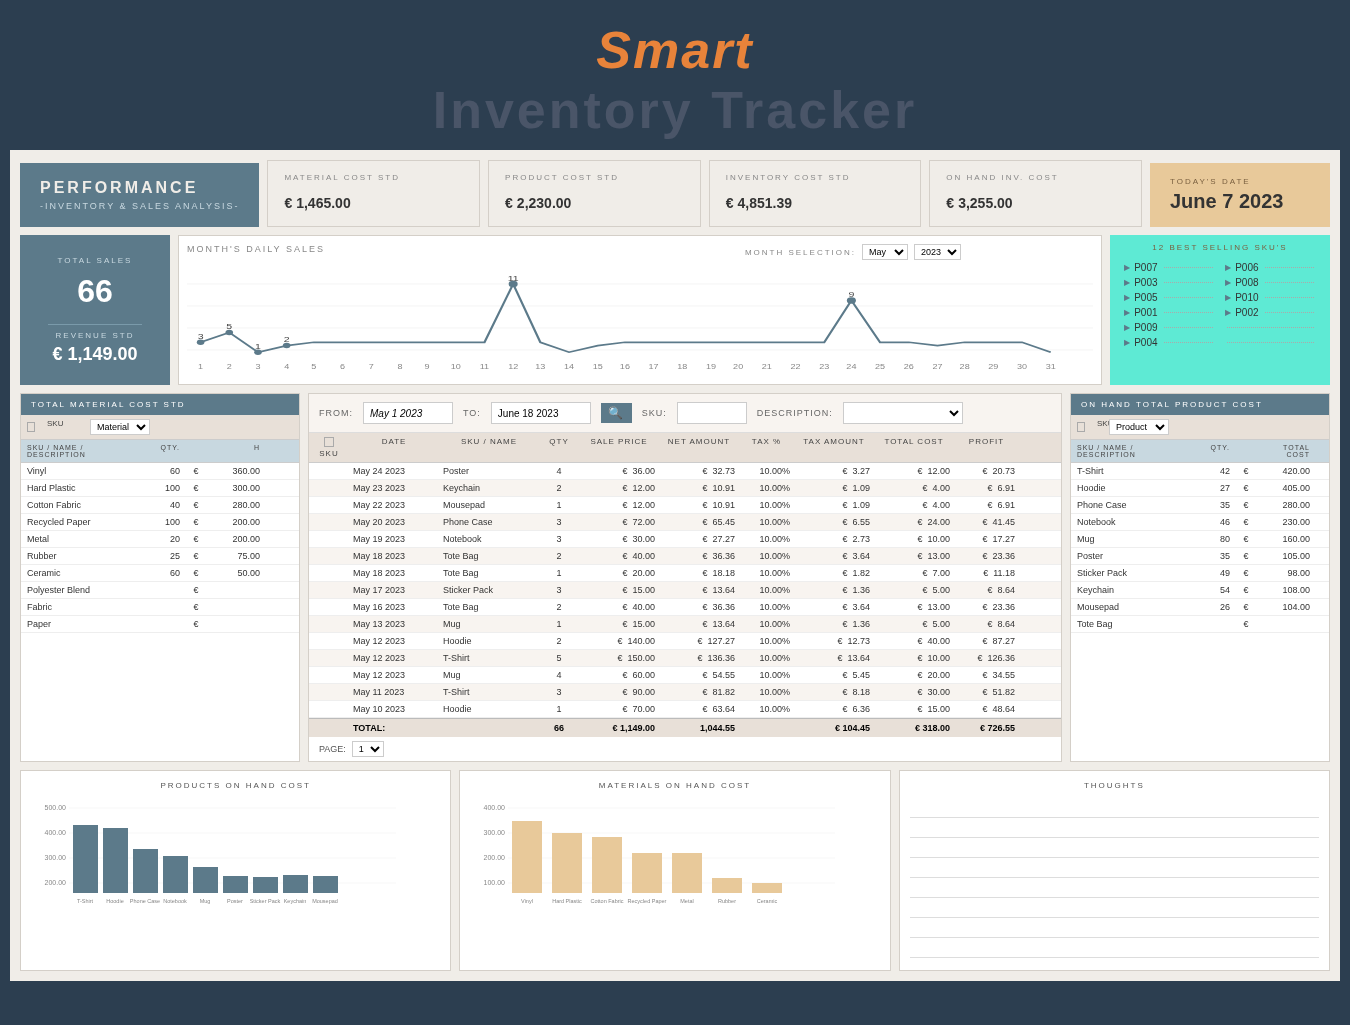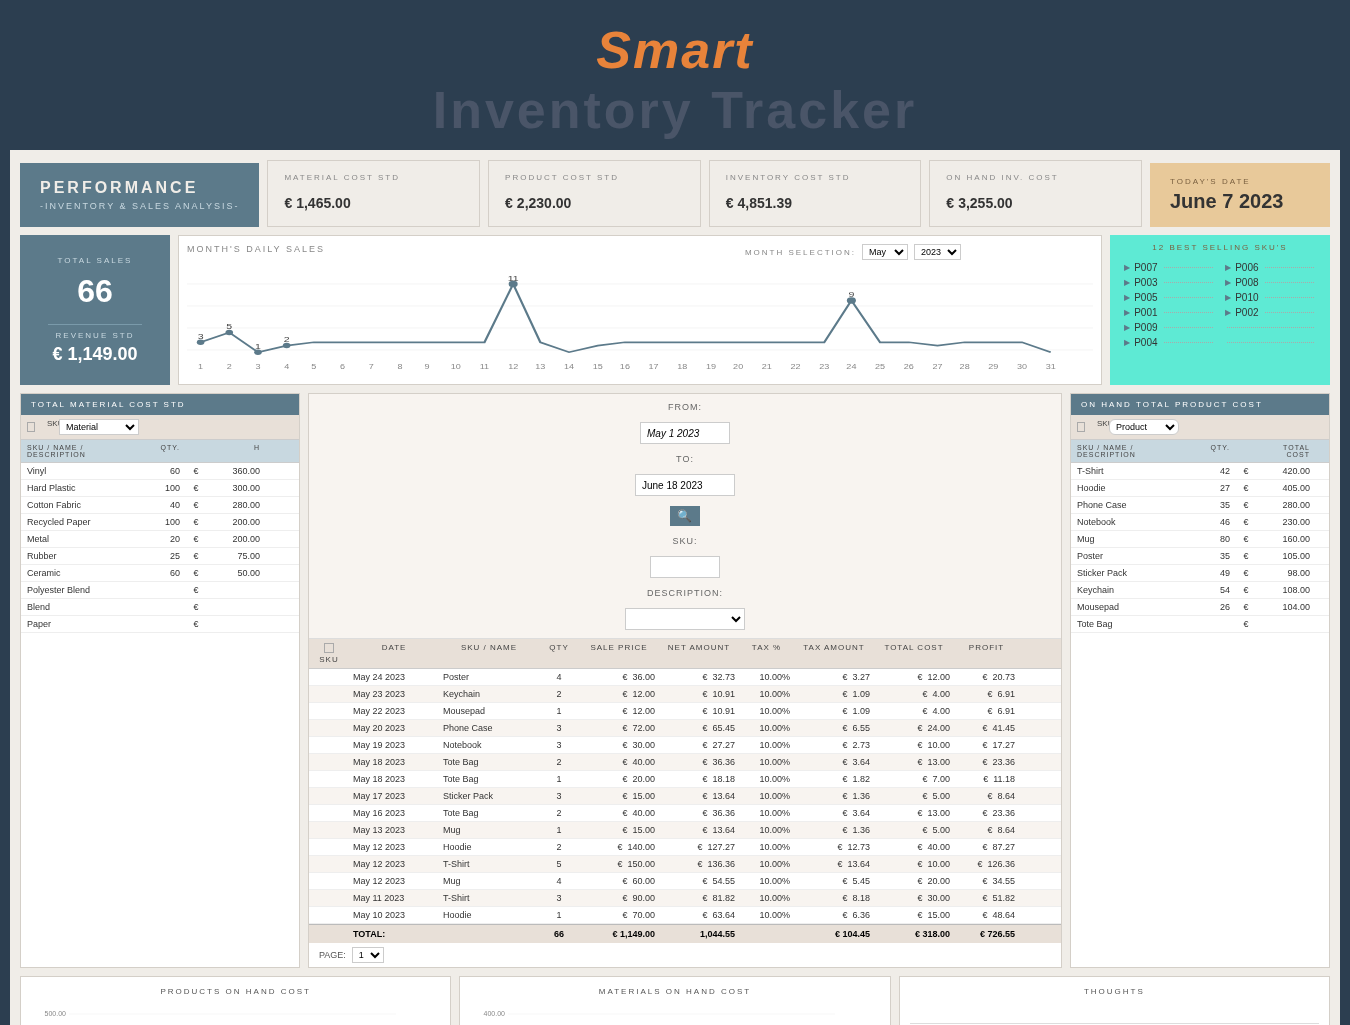--- a/index.html
+++ b/index.html
@@ -236,21 +236,20 @@
       overflow: hidden;
     }
     .search-bar {
       display: flex;
       align-items: center;
       padding: 8px 10px;
       gap: 10px;
       background: #f8f4f0;
       border-bottom: 1px solid #ddd;
       font-size: 10px;
-      flex-direction: column;
     }
     .search-label { color: #666; font-size: 9px; letter-spacing: 1px; }
     .search-input {
       border: 1px solid #ccc;
       padding: 2px 6px;
       font-size: 10px;
       background: white;
       height: 22px;
     }
     .search-btn {
@@ -570,21 +569,21 @@
     <div class="material-table-card">
       <div class="table-header-row">
         <span>TOTAL MATERIAL COST STD</span>
       </div>
       <div class="table-sub-header">
         <div class="col checkbox-cell">
             <span class="checkbox"></span>
           </div>
         <div class="col" style="width:10px;font-size:8px;">SKU</div>
         <div class="col" style="flex:1;">
-          <select class="inline-select" style="width:80px;">
+          <select class="inline-select" style="width:60px;margin-left:31px;">
             <option>Material</option>
           </select>
         </div>
       </div>
       <div class="table-sub-header" style="background:#c8d8e0;">
         <div class="col col-sku" style="font-size:7px;letter-spacing:1px;">SKU / NAME / DESCRIPTION</div>
         <div class="col col-qty" style="font-size:7px;letter-spacing:1px;">QTY.</div>
         <div class="col col-curr" style="font-size:7px;"></div>
         <div class="col col-amt" style="font-size:7px;letter-spacing:1px;">H</div>
       </div>
@@ -631,21 +630,21 @@
           <div class="col col-curr">€</div>
           <div class="col col-amt">50.00</div>
         </div>
         <div class="table-row-item">
           <div class="col col-sku">Polyester Blend</div>
           <div class="col col-qty"></div>
           <div class="col col-curr">€</div>
           <div class="col col-amt"></div>
         </div>
         <div class="table-row-item">
-          <div class="col col-sku">Blend</div>
+          <div class="col col-sku">Fabric</div>
           <div class="col col-qty"></div>
           <div class="col col-curr">€</div>
           <div class="col col-amt"></div>
         </div>
         <div class="table-row-item">
           <div class="col col-sku">Paper</div>
           <div class="col col-qty"></div>
           <div class="col col-curr">€</div>
           <div class="col col-amt"></div>
         </div>
@@ -888,21 +887,21 @@
     <div class="onhand-table-card">
       <div class="table-header-row">
         <span>ON HAND TOTAL PRODUCT COST</span>
       </div>
       <div class="table-sub-header">
         <div class="col checkbox-cell">
             <span class="checkbox"></span>
           </div>
         <div class="col" style="width:10px;font-size:8px;">SKU</div>
         <div class="col" style="flex:1;">
-          <select class="inline-select" style="width:70px;border-radius:6px;">
+          <select class="inline-select" style="width:60px;">
             <option>Product</option>
           </select>
         </div>
       </div>
       <div class="table-sub-header" style="background:#c8d8e0;">
         <div class="col col-sku" style="font-size:7px;letter-spacing:1px;">SKU / NAME / DESCRIPTION</div>
         <div class="col col-qty" style="font-size:7px;letter-spacing:1px;">QTY.</div>
         <div class="col col-curr"></div>
         <div class="col col-amt" style="font-size:7px;letter-spacing:1px;">TOTAL COST</div>
       </div>

